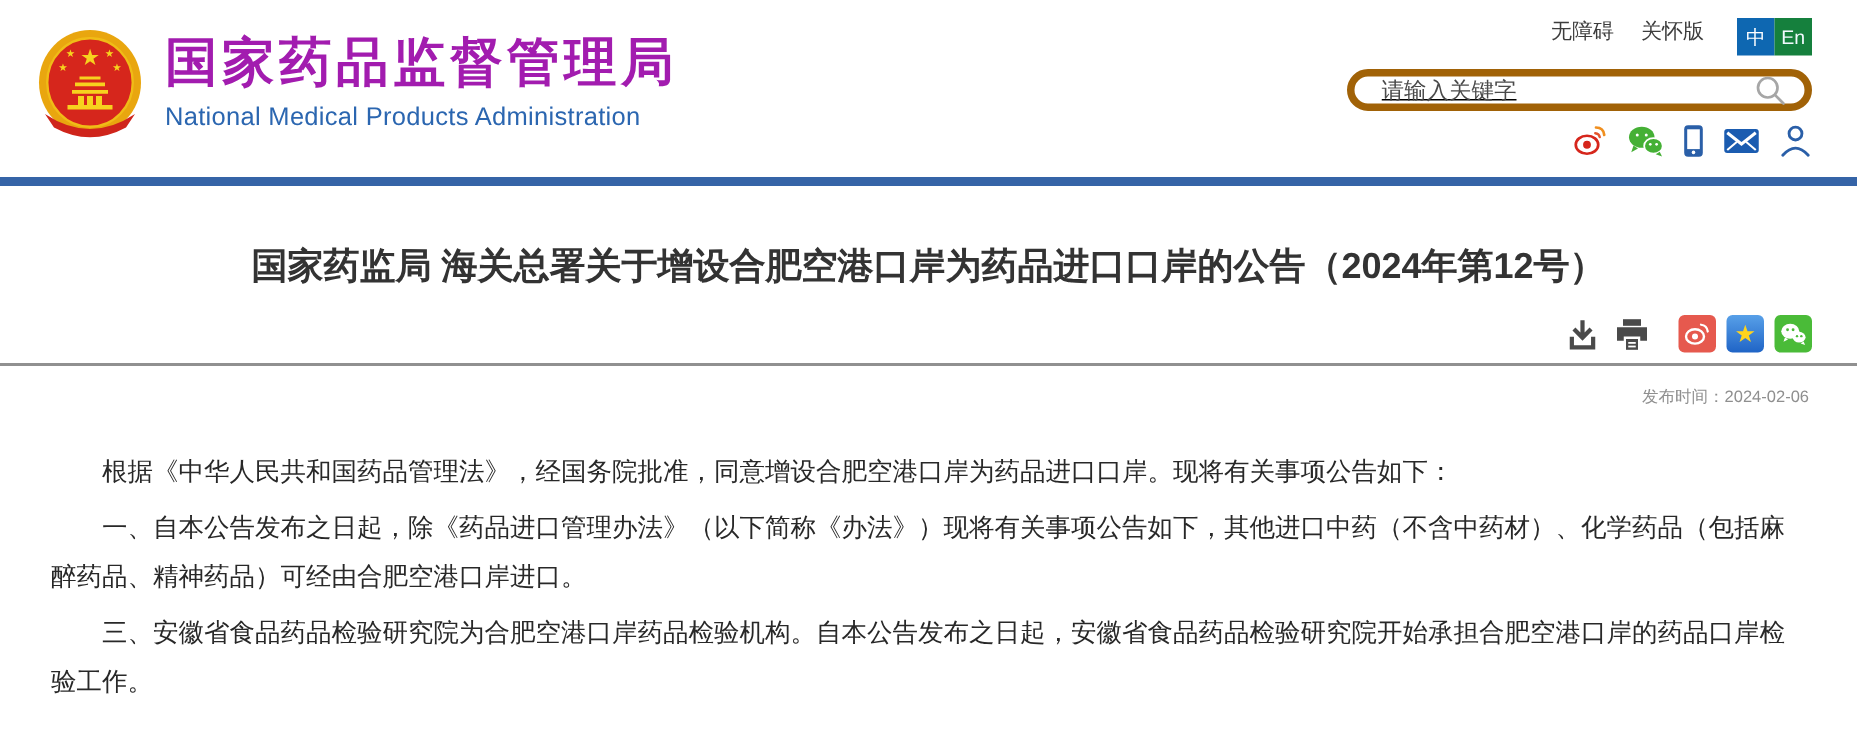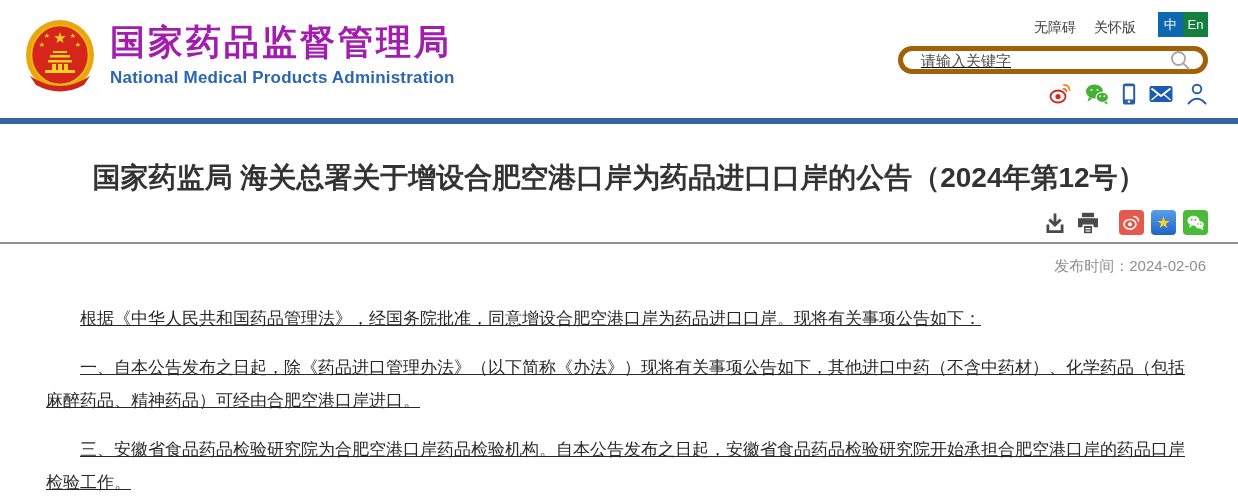--- a/index.html
+++ b/index.html
@@ -6,58 +6,58 @@
   html,body { margin:0; padding:0; background:#fff; }
   body { font-family:"Liberation Sans","DejaVu Sans",sans-serif; }
   .page { position:relative; width:1238px; height:496px; background:#fff; overflow:hidden; }
 
   
   .site-header { position:relative; height:118px; background:#fff; }
   .header-left { position:absolute; left:24px; top:18px; display:flex; align-items:flex-start; }
   .logo { width:72px; height:78px; flex:0 0 auto; }
   .titles { margin-left:14px; padding-top:4px; }
   .site-title { font-size:35px; font-weight:bold; color:#a21caf; letter-spacing:3px; line-height:1.15; }
-  .site-subtitle { font-size:17px; color:#2b66b0; margin-top:6px; letter-spacing:.2px;font-weight:bold; }
+  .site-subtitle { font-size:17px; color:#2b66b0; margin-top:6px; letter-spacing:.2px; }
 
   .header-right { position:absolute; top:12px; right:30px; width:310px; }
-  .top-links { display:flex; justify-content:flex-end; align-items:flex-end; font-size:14px; color:#3d3d3d; height:25px; }
+  .top-links { display:flex; justify-content:flex-end; align-items:flex-start; font-size:14px; color:#3d3d3d; height:25px; }
   .top-links .lnk { margin-right:18px; color:#3d3d3d; text-decoration:none; cursor:pointer; }
   .lang-group { display:flex; margin-left:4px; }
   .lang-btn { width:25px; height:25px; display:flex; align-items:center; justify-content:center; font-size:13px; cursor:pointer; }
   .lang-zh { background:#0e67b1; color:#fff; }
   .lang-en { background:#15803d; color:#f2faff; }
 
   .search-box { margin-top:9px; height:28px; border:5px solid #a16207; border-radius:18px; display:flex; align-items:center; background:#fff;text-decoration:underline; }
   .search-box input { flex:1; border:0; outline:0; background:transparent; padding:0 0 0 18px; font-size:15px; color:#333; font-family:inherit; }
   .search-box input::placeholder { color:#4a4a4a; opacity:1; }
   .search-btn { padding:0 12px 0 4px; display:flex; align-items:center; cursor:pointer; }
 
   .social-row { margin-top:8px; display:flex; justify-content:flex-end; align-items:center; gap:13px; height:23px; }
   .social-row .s-icon { display:flex; align-items:center; cursor:pointer; }
 
   .blue-bar { height:6px; background:#3564a7; }
 
   
-  .article-title { text-align:center; font-size:28px; font-weight:bold; color:#333; margin:39px 50px 0; line-height:30px; }
+  .article-title { text-align:center; font-size:24px; font-weight:bold; color:#333; margin:39px 50px 0; line-height:30px; }
 
   .toolbar { display:flex; justify-content:flex-end; align-items:center; margin:17px 30px 0; }
   .tool-btn { display:flex; align-items:center; margin-left:10px; cursor:pointer; }
   .share-btn { width:25px; height:25px; border-radius:4px; display:flex; align-items:center; justify-content:center; margin-left:7px; cursor:pointer; }
   .share-weibo { background:#e6594e; }
   .share-qzone { background:linear-gradient(180deg,#58a0e8,#1f64c6); }
   .share-wechat { background:#4abb38; }
   .share-gap { width:12px; }
   .qzone-star { color:#ffd41d; font-size:16px; line-height:1; font-family:"DejaVu Sans",sans-serif; }
 
   .divider { border:0; border-top:2px solid #909090; margin:7px 0 0; }
 
-  .publish { text-align:right; font-size:15px; color:#8f8f8f; margin:13px 32px 0; }
+  .publish { text-align:right; font-size:11px; color:#8f8f8f; margin:13px 32px 0; }
 
   .article-body { margin:26px 30px 0; font-size:17px; line-height:33px; color:#282828; }
-  .article-body p { margin:16px; text-indent:2em;text-decoration:underline; }
+  .article-body p { margin:4px; text-indent:2em; }
 </style>
 </head>
 <body>
 
 <div class="page">
 
   <header class="site-header">
     <div class="header-left">
       <div class="logo">
         <svg viewBox="0 0 72 78" width="72" height="78">

